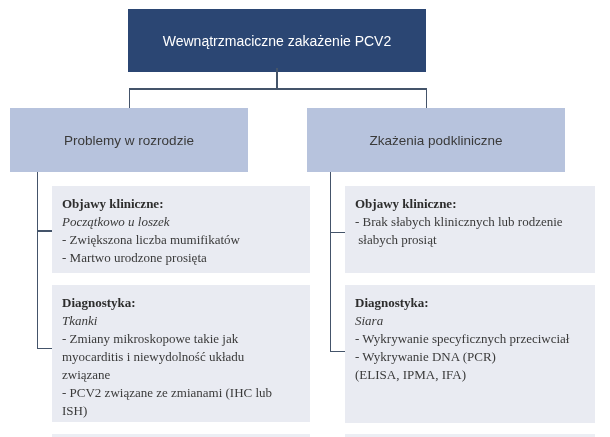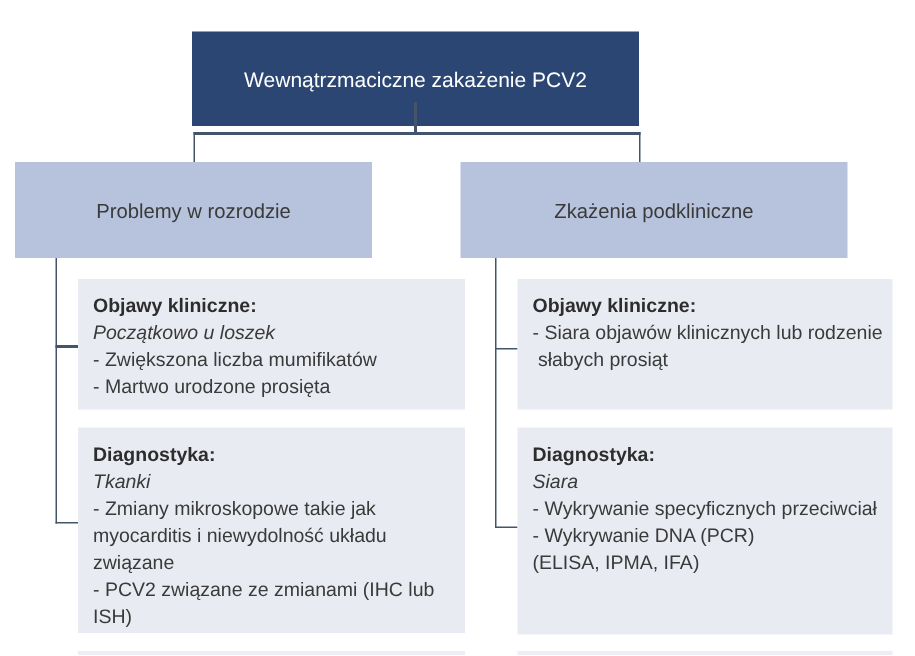--- a/index.html
+++ b/index.html
@@ -21,36 +21,36 @@
   }
   .branch-box {
     background: var(--branch-fill, #B7C3DD);
     color: var(--text, #3a3a3a);
     display: flex; align-items: center; justify-content: center;
     font-size: 13.5px; white-space: pre;
   }
   .detail-box {
     background: var(--detail-fill, #E9EBF2);
     padding: 9px 2px 0 10px;
-    font-size: 13px; line-height: 18px;
+    font-size: 13px; line-height: 18px; font-family: Liberation Serif, serif;
   }
   .detail-box .heading { font-weight: bold; color: #2d2d2d; white-space: pre; }
   .detail-box .subtitle { font-style: italic; white-space: pre; }
   .detail-box .line { white-space: pre; }
 
   .connector { position: absolute; background: var(--connector, #44546A); }
 
   .cutoff-strip { position: absolute; background: #ECEEF4; }
 </style>
 </head>
 <body>
 
 <div id="stage">
 
-  <div class="node root-box" style="left:128px; top:21px; width:298px; height:63px;">
+  <div class="node root-box" style="left:128px; top:9px; width:298px; height:63px;">
     <span>Wewnątrzmaciczne zakażenie PCV2</span>
   </div>
 
   <div class="connector" style="left:276px; top:68px; width:1.5px; height:21px;"></div>
   <div class="connector" style="left:128.5px; top:88px; width:298.5px; height:1.5px;"></div>
   <div class="connector" style="left:128.5px; top:88px; width:1.5px; height:20px;"></div>
   <div class="connector" style="left:425.5px; top:88px; width:1.5px; height:20px;"></div>
 
   <div class="node branch-box" style="left:10px; top:108px; width:238px; height:64px;">
     <span>Problemy w rozrodzie</span>
@@ -79,21 +79,21 @@
     <div class="subtitle">Tkanki</div>
     <div class="line">- Zmiany mikroskopowe takie jak</div>
     <div class="line">myocarditis i niewydolność układu</div>
     <div class="line">związane</div>
     <div class="line">- PCV2 związane ze zmianami (IHC lub</div>
     <div class="line">ISH)</div>
   </div>
 
   <div class="node detail-box" style="left:345px; top:186px; width:250px; height:87px;">
     <div class="heading">Objawy kliniczne:</div>
-    <div class="line">- Siara objawów klinicznych lub rodzenie</div>
+    <div class="line">- Brak słabych klinicznych lub rodzenie</div>
     <div class="line"> słabych prosiąt</div>
   </div>
 
   <div class="node detail-box" style="left:345px; top:285px; width:250px; height:138px;">
     <div class="heading">Diagnostyka:</div>
     <div class="subtitle">Siara</div>
     <div class="line">- Wykrywanie specyficznych przeciwciał</div>
     <div class="line">- Wykrywanie DNA (PCR)</div>
     <div class="line">(ELISA, IPMA, IFA)</div>
   </div>

